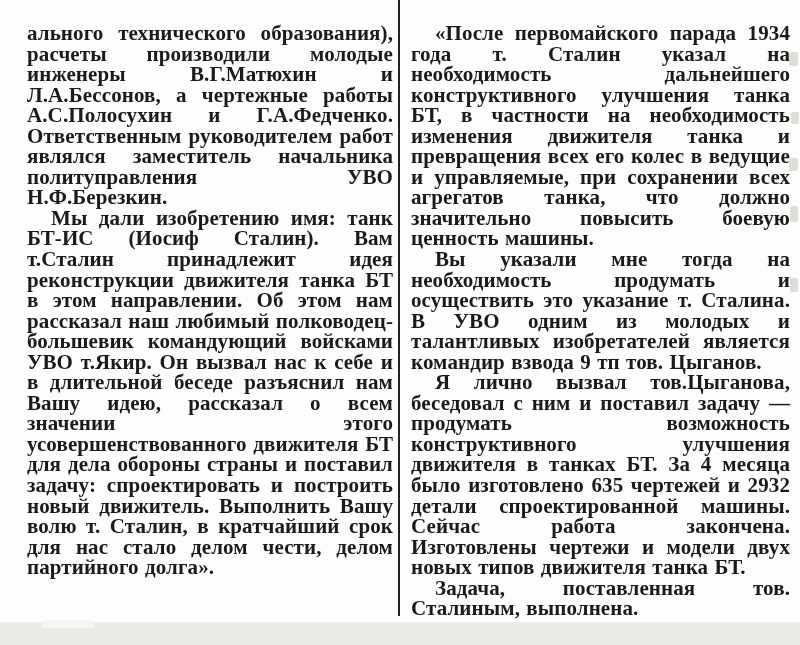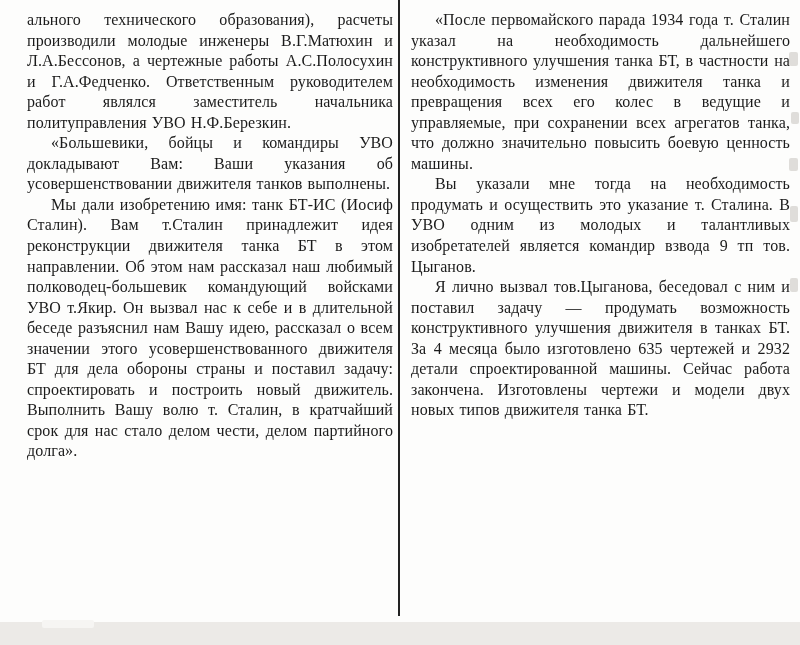--- a/index.html
+++ b/index.html
@@ -15,26 +15,27 @@
     position: relative;
     width: 800px;
     height: 645px;
     background: var(--background);
     overflow: hidden;
     font-family: "Liberation Serif", "DejaVu Serif", serif;
     color: var(--text);
   }
   .col {
     position: absolute;
-    top: 10px;
-    font-size: 16px;
+    top: 23px;
+    font-size: 21px;
     line-height: 20.55px;
     text-align: justify;
     letter-spacing: 0.1px;
     word-spacing: 1px;
+    font-weight: bold;
   }
   .col-left  { left: 27px;  width: 366px; }
   .col-right { left: 411px; width: 379px; }
   .para { text-indent: 0; }
   .para.indent { text-indent: 24px; }
   .divider {
     position: absolute;
     left: 398px;
     top: 0;
     width: 2px;
@@ -69,30 +70,30 @@
   .sa3 { left: 789px; top: 158px; width: 9px; height: 13px; }
   .sa4 { left: 790px; top: 206px; width: 8px; height: 16px; }
   .sa5 { left: 790px; top: 278px; width: 8px; height: 14px; }
 </style>
 </head>
 <body>
 
 <div class="page">
   <div class="col col-left">
       <p class="para">ального технического образования), расчеты производили молодые инженеры В.Г.Матюхин и Л.А.Бессонов, а чертежные работы А.С.Полосухин и Г.А.Федченко. Ответственным руководителем работ являлся заместитель начальника политуправления УВО Н.Ф.Березкин.</p>
-      <p class="para indent">«Большевики, бойцы и командиры УВО докладывают Вам: Ваши указания об усовершенствовании движителя танков выполнены.</p>
       <p class="para indent">Мы дали изобретению имя: танк БТ-ИС (Иосиф Сталин). Вам т.Сталин принадлежит идея реконструкции движителя танка БТ в этом направлении. Об этом нам рассказал наш любимый полководец-большевик командующий войсками УВО т.Якир. Он вызвал нас к себе и в длительной беседе разъяснил нам Вашу идею, рассказал о всем значении этого усовершенствованного движителя БТ для дела обороны страны и поставил задачу: спроектировать и построить новый движитель. Выполнить Вашу волю т. Сталин, в кратчайший срок для нас стало делом чести, делом партийного долга».</p>
     </div>
 
   <div class="divider"></div>
 
   <div class="col col-right">
       <p class="para indent">«После первомайского парада 1934 года т. Сталин указал на необходимость дальнейшего конструктивного улучшения танка БТ, в частности на необходимость изменения движителя танка и превращения всех его колес в ведущие и управляемые, при сохранении всех агрегатов танка, что должно значительно повысить боевую ценность машины.</p>
       <p class="para indent">Вы указали мне тогда на необходимость продумать и осуществить это указание т. Сталина. В УВО одним из молодых и талантливых изобретателей является командир взвода 9 тп тов. Цыганов.</p>
       <p class="para indent">Я лично вызвал тов.Цыганова, беседовал с ним и поставил задачу — продумать возможность конструктивного улучшения движителя в танках БТ. За 4 месяца было изготовлено 635 чертежей и 2932 детали спроектированной машины. Сейчас работа закончена. Изготовлены чертежи и модели двух новых типов движителя танка БТ.</p>
+      <p class="para indent">Задача, поставленная тов. Сталиным, выполнена.</p>
     </div>
 
   <div class="page-edge-band"></div>
   <div class="band-notch"></div>
 
   <div class="scan-artifact sa1"></div>
   <div class="scan-artifact sa2"></div>
   <div class="scan-artifact sa3"></div>
   <div class="scan-artifact sa4"></div>
   <div class="scan-artifact sa5"></div>

